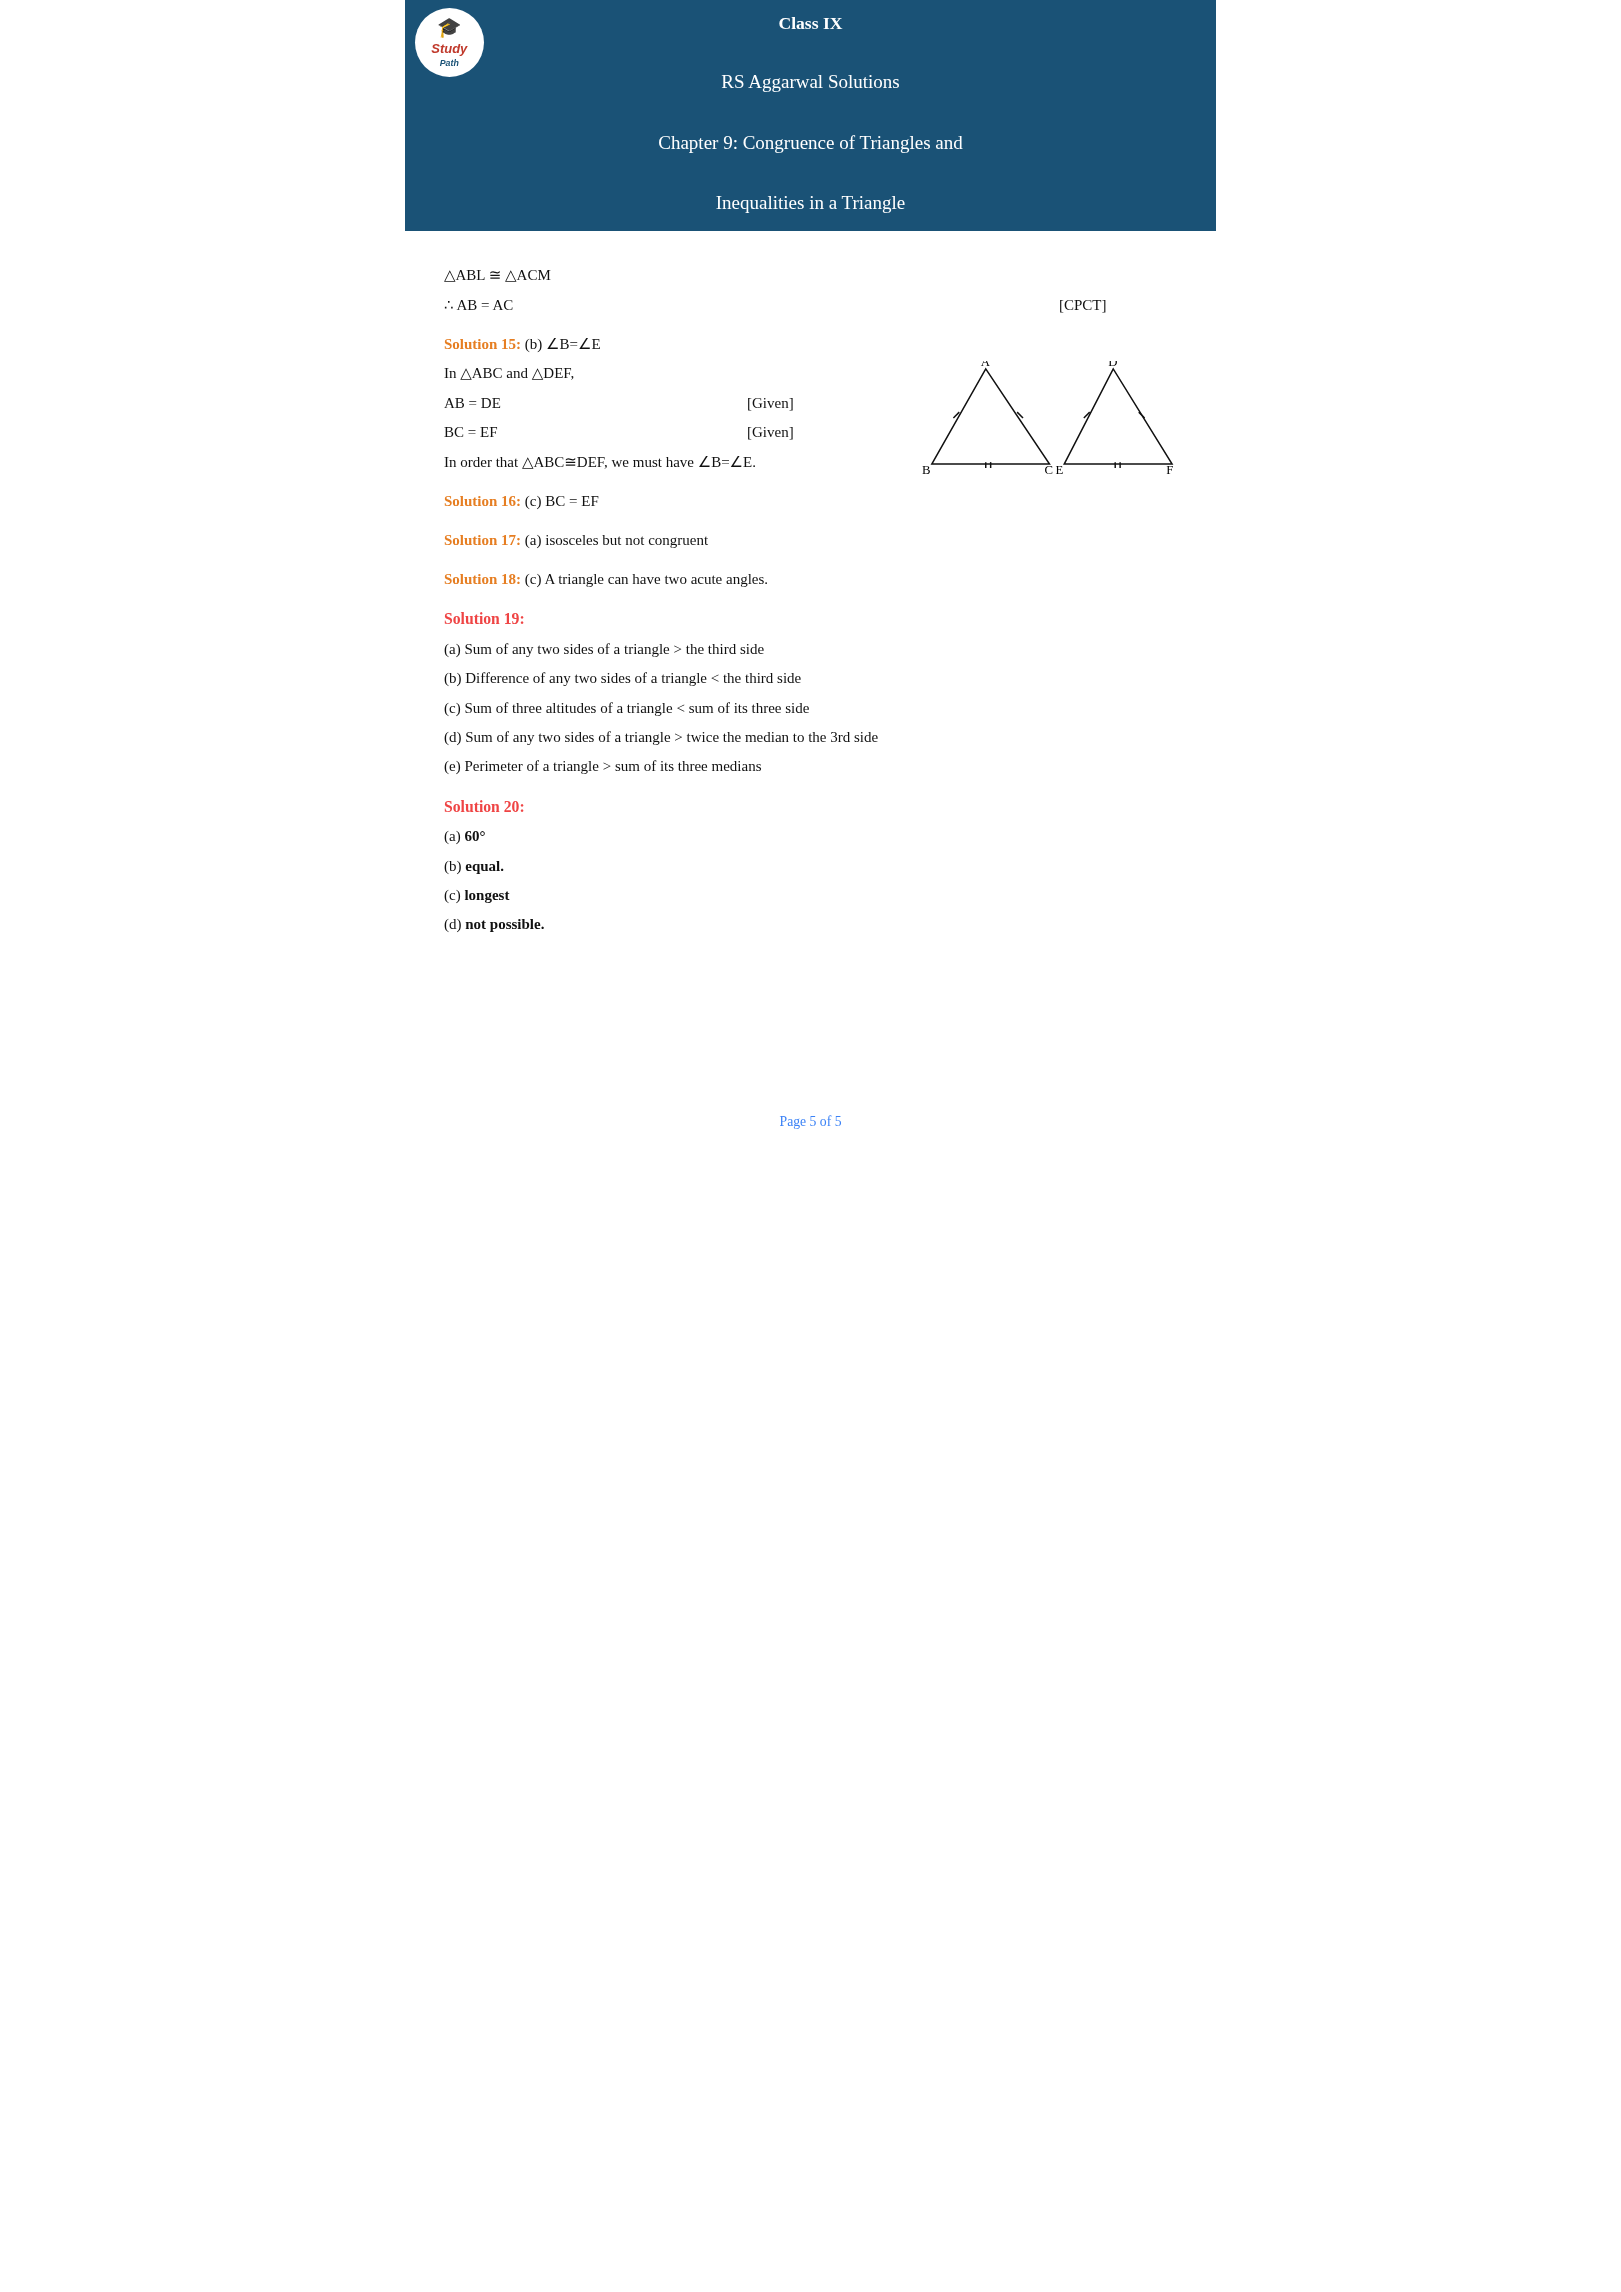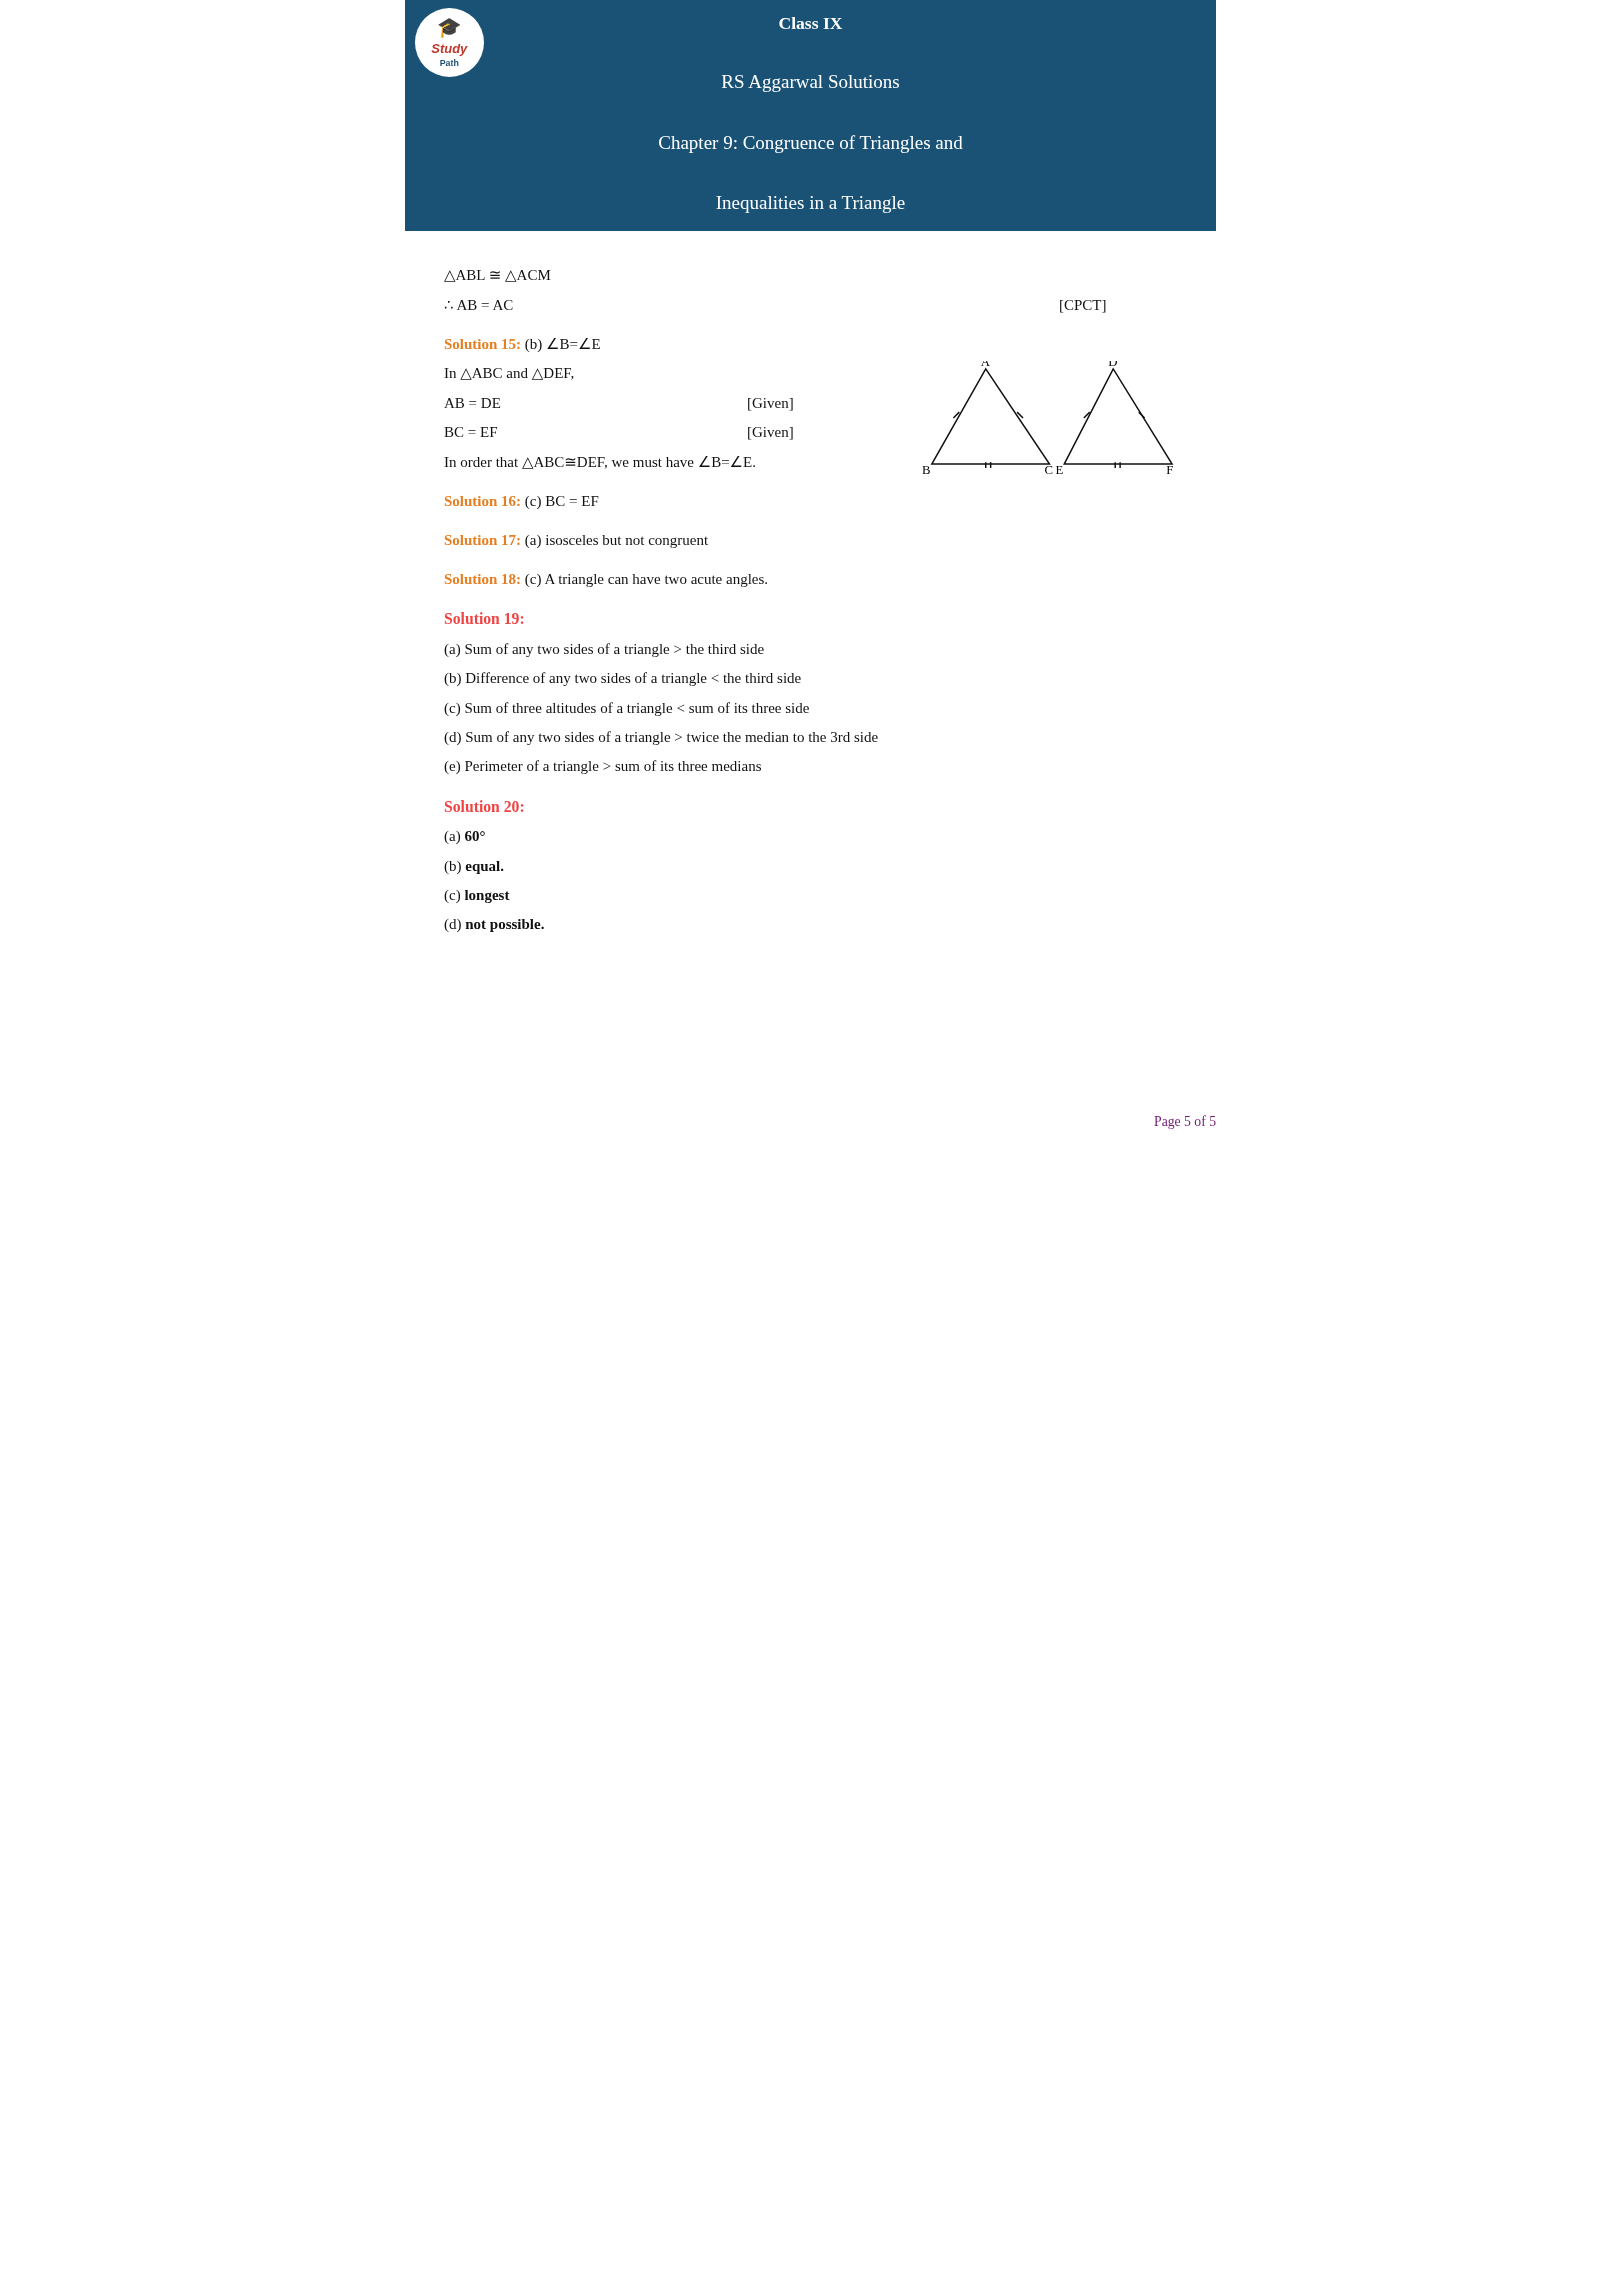--- a/index.html
+++ b/index.html
@@ -92,37 +92,37 @@
       font-weight: bold;
       font-size: 15.7px;
     }
     .section { margin-bottom: 13.7px; }
 
     
     .footer {
       position: absolute;
       bottom: 15.7px;
       left: 0; right: 0;
-      text-align: right;
+      text-align: center;
       font-size: 13.7px;
-      color: #701a75;
+      color: #3b82f6;
     }
   </style>
 </head>
 <body>
 
 <div class="page">
 
   <div class="header">
     <div class="header-logo">
       <div class="logo-circle">
         <div class="logo-inner">
           <span class="logo-icon">🎓</span>
           <div style="color:#c0392b; font-style:italic; font-weight:bold; font-size:13px;">Study</div>
-          <div style="color:#1a5276; font-weight:bold; font-size:8.8px;">Path</div>
+          <div style="color:#1a5276; font-style:italic; font-weight:bold; font-size:8.8px;">Path</div>
         </div>
       </div>
     </div>
     <div class="header-title">Class IX</div>
     <div class="header-subtitle">RS Aggarwal Solutions</div>
     <div class="header-subtitle">Chapter 9: Congruence of Triangles and</div>
     <div class="header-subtitle">Inequalities in a Triangle</div>
   </div>
 
   <div class="content">

